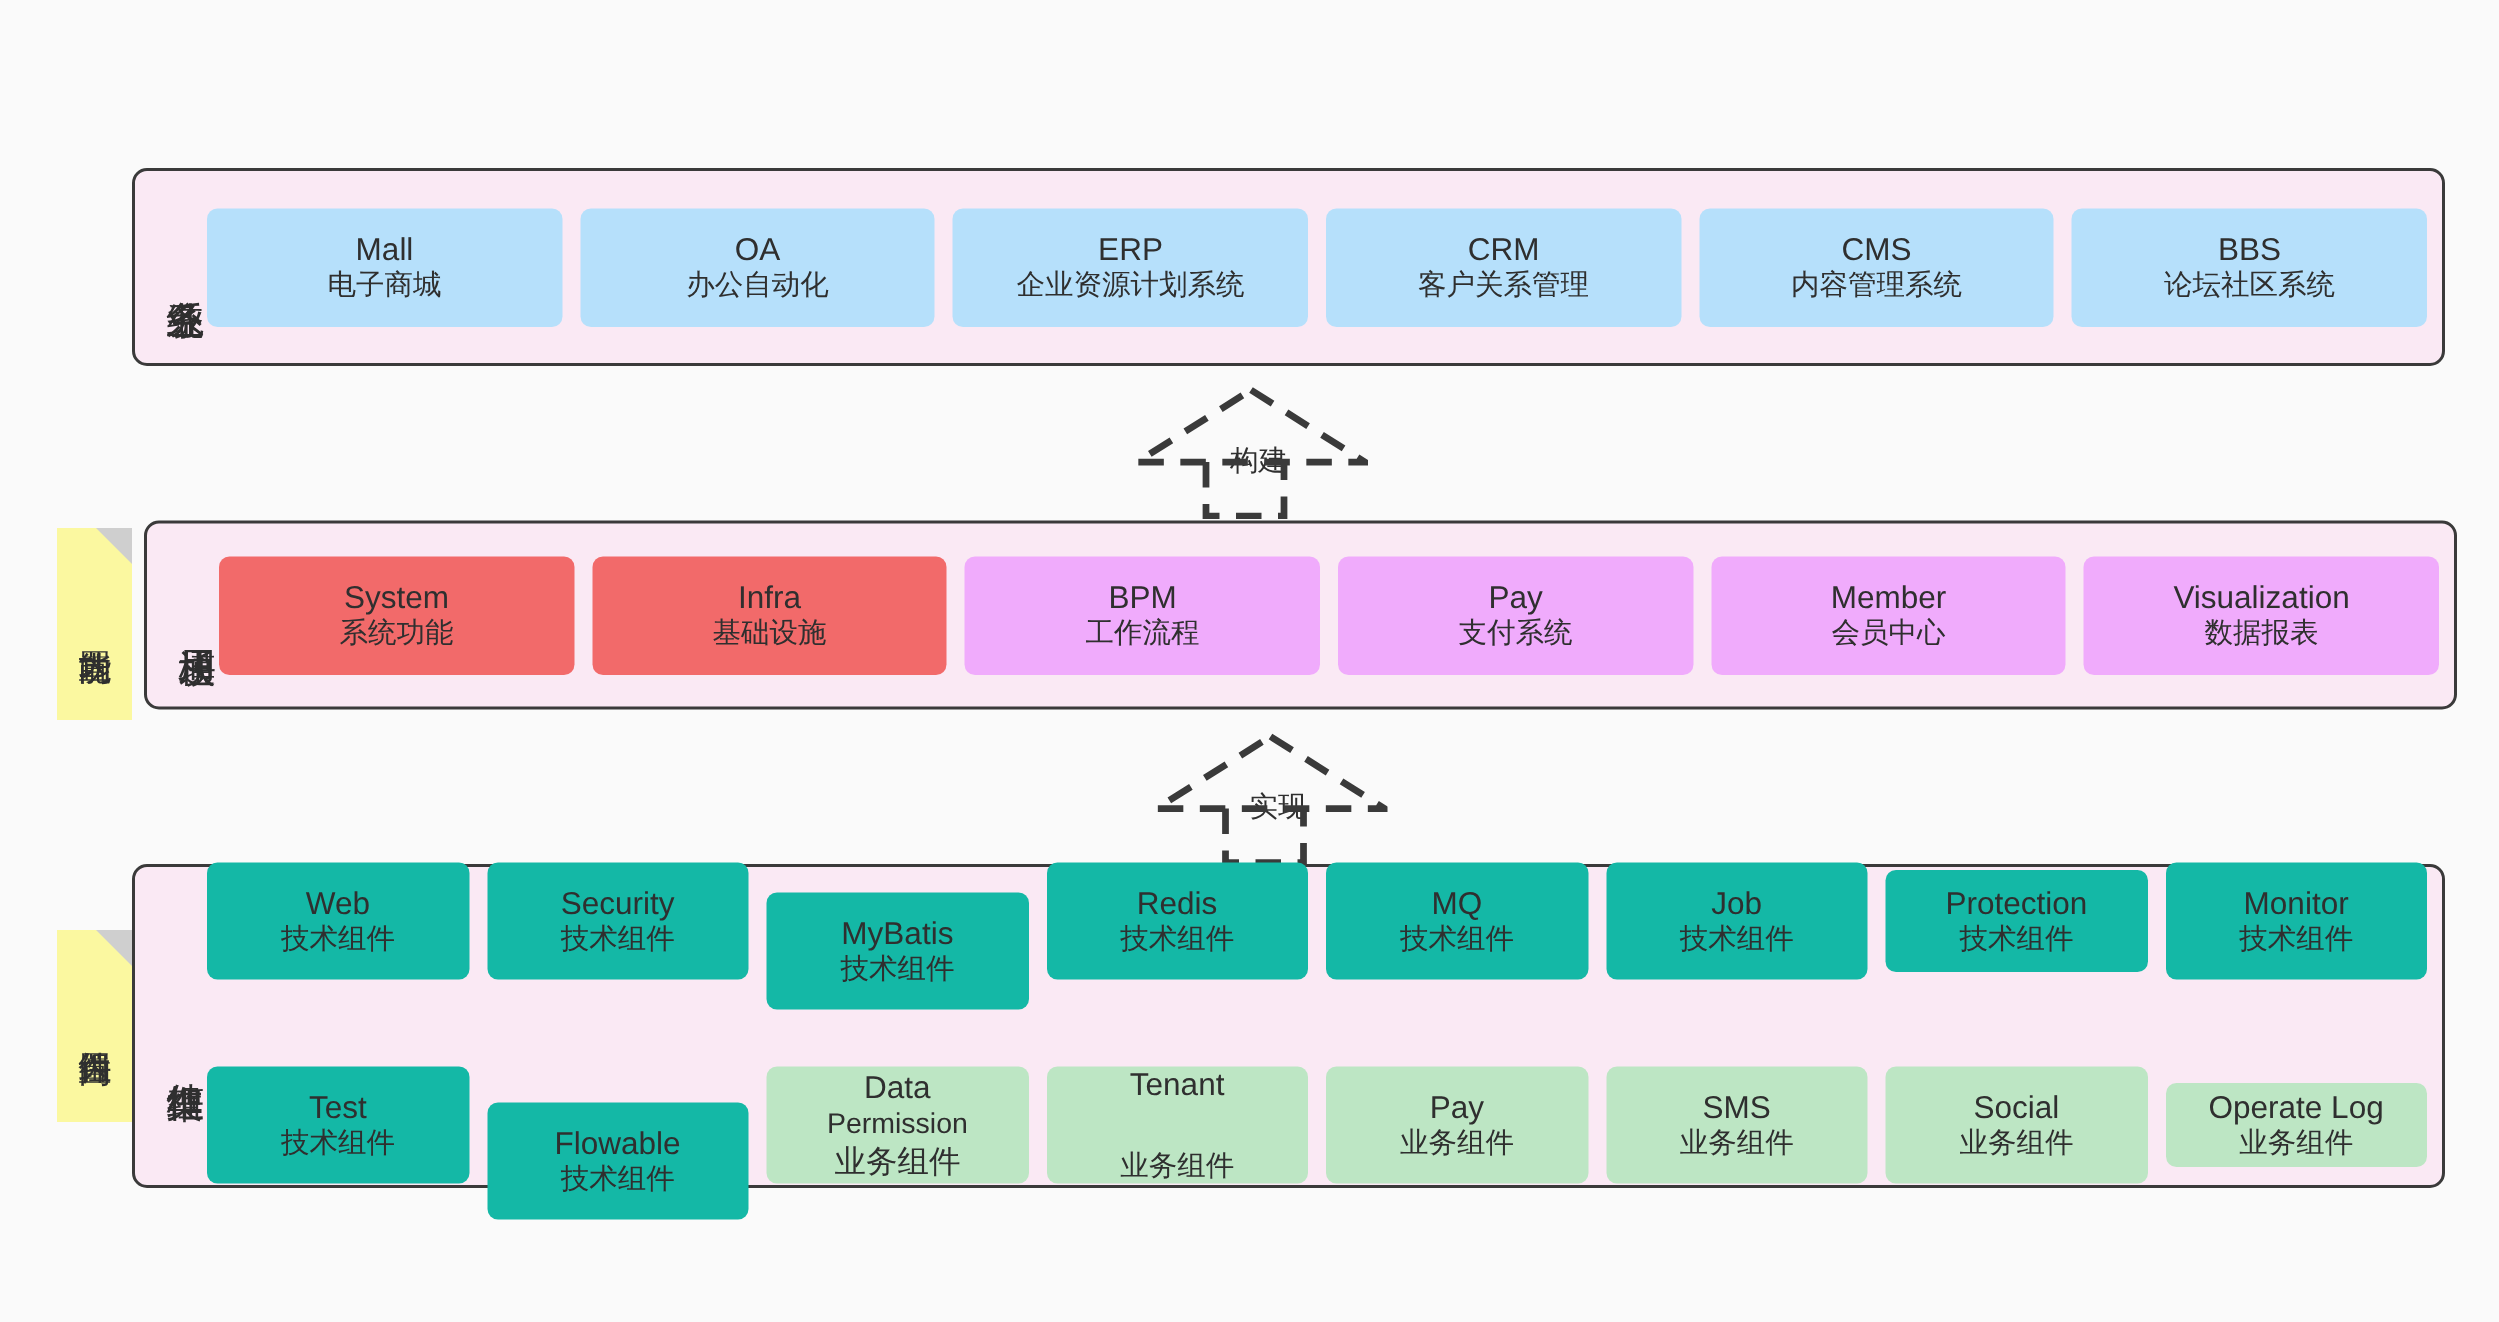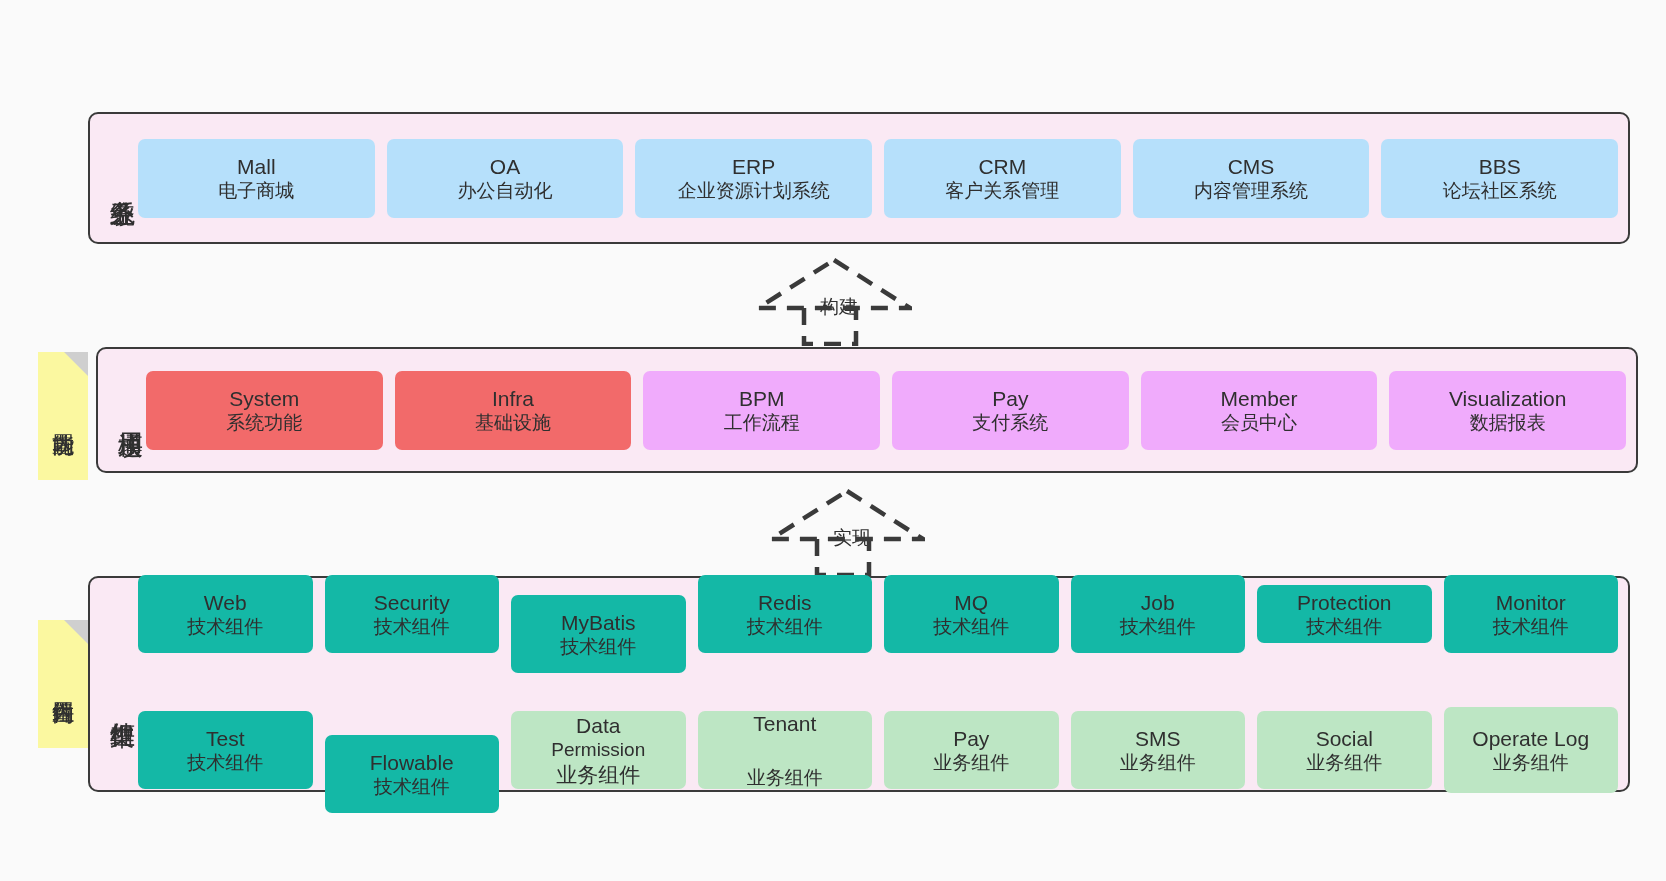--- a/index.html
+++ b/index.html
@@ -247,21 +247,21 @@
           <div class="t2">技术组件</div>
         </div>
         <div class="card green" style="height:78px;">
           <div class="t1">MQ</div>
           <div class="t2">技术组件</div>
         </div>
         <div class="card green" style="height:78px;">
           <div class="t1">Job</div>
           <div class="t2">技术组件</div>
         </div>
-        <div class="card green" style="height:58px;text-align:right;">
+        <div class="card green" style="height:68px;text-align:right;">
           <div class="t1">Protection</div>
           <div class="t2">技术组件</div>
         </div>
         <div class="card green" style="height:78px;">
           <div class="t1">Monitor</div>
           <div class="t2">技术组件</div>
         </div>
       </div>
 
       <div class="row">
@@ -287,21 +287,21 @@
           <div class="t2">业务组件</div>
         </div>
         <div class="card lgreen" style="height:78px;">
           <div class="t1">SMS</div>
           <div class="t2">业务组件</div>
         </div>
         <div class="card lgreen" style="height:78px;">
           <div class="t1">Social</div>
           <div class="t2">业务组件</div>
         </div>
-        <div class="card lgreen" style="height:86px;">
+        <div class="card lgreen" style="height:56px;">
           <div class="t1">Operate Log</div>
           <div class="t2">业务组件</div>
         </div>
       </div>
 
     </div>
   </div>
 
 </div>
 

